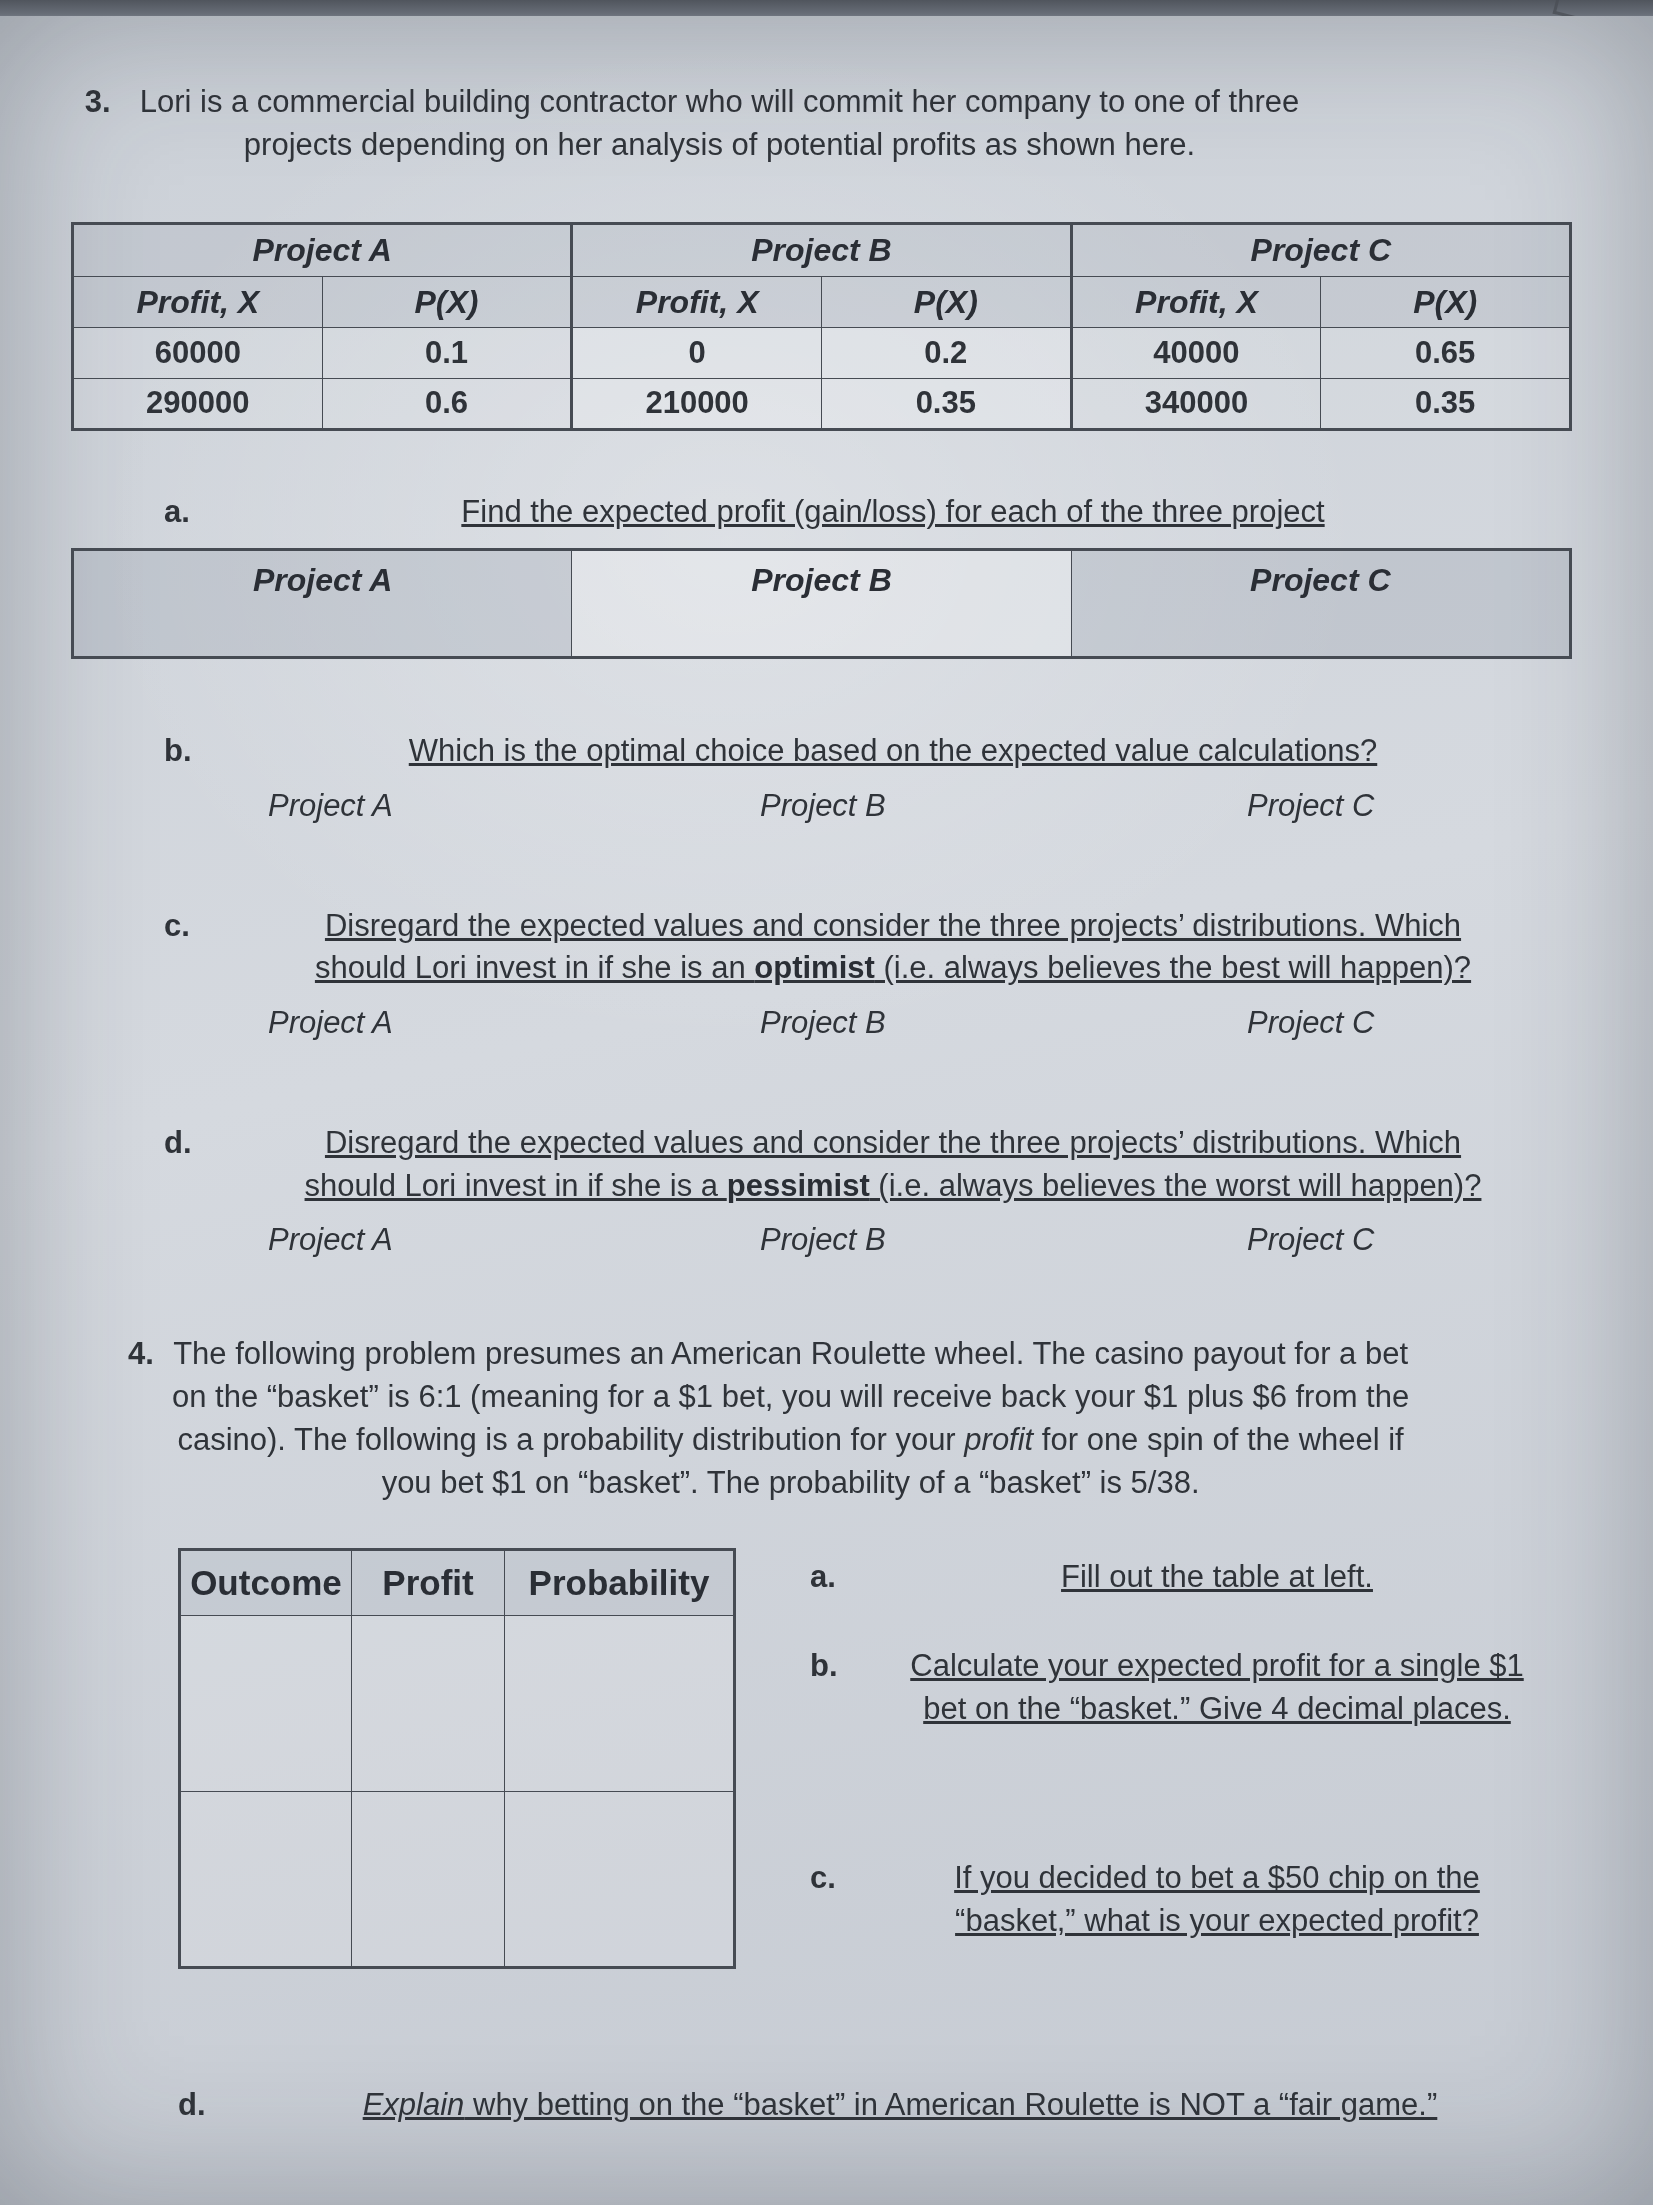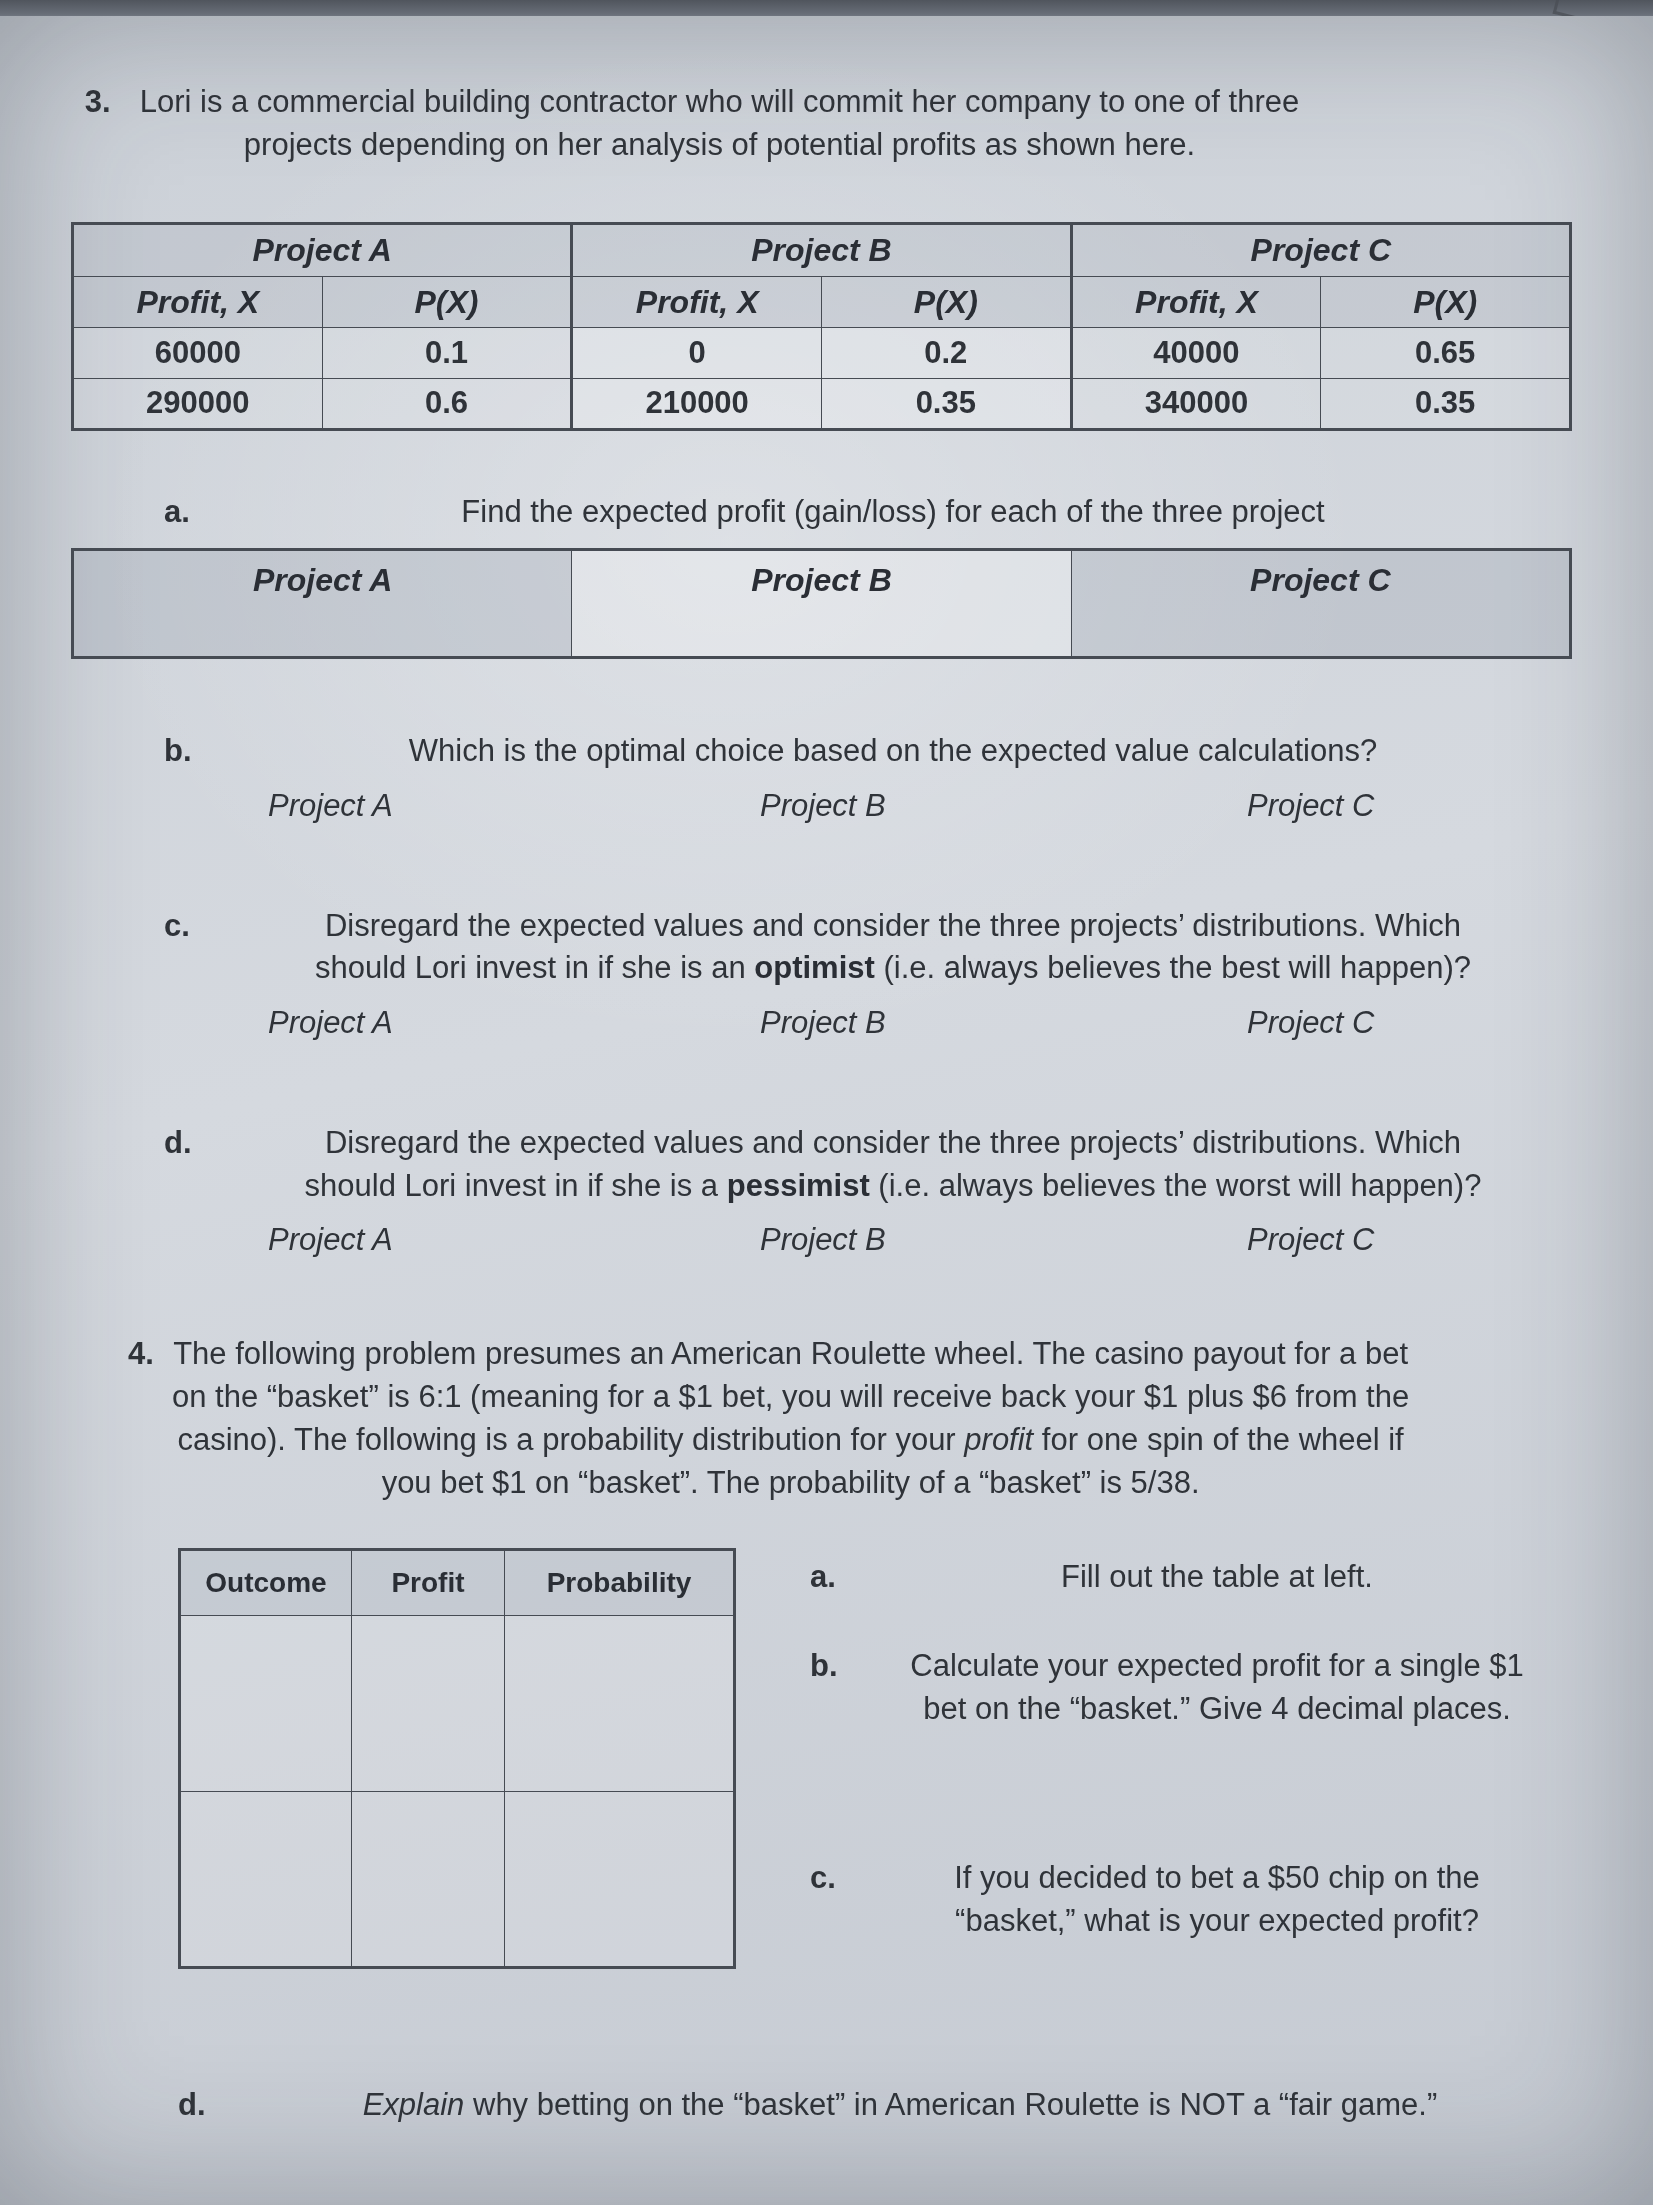--- a/index.html
+++ b/index.html
@@ -32,34 +32,34 @@
   .t3 { width:1501px; margin:55px 0 60px 0; font-size:31px; table-layout:fixed; }
   .t3 th, .t3 td { border:1.6px solid #464b53; text-align:center; height:49px; padding:3.3px 0;font-weight:bold; }
   .t3 { border:3.3px solid #464b53; }
   .t3 .gl { border-left:3.3px solid #464b53; }
   .t3 tr.h1 th, .t3 tr.h2 th { font-weight:bold; font-style:italic; font-size:32px; background:rgba(122,132,148,.13); color:#2a2e35; }
   .t3 td { background:rgba(255,255,255,.08); }
   .t3 .colB { background:rgba(255,255,255,.22); }
 
   .part { display:flex; margin-left:93px; margin-bottom:12px; }
   .plabel { font-weight:bold; width:50px; flex:none; }
-  .ptext { flex:1; }
+  .ptext { flex:1;text-decoration:underline; }
 
   .ta { width:1501px; margin:14.2px 0 71px 0; border:3.3px solid #464b53; table-layout:fixed; }
   .ta td { border:1.6px solid #464b53; height:108px; vertical-align:top; text-align:center;
            padding-top:6.6px; font-weight:bold; font-style:italic; font-size:32px; color:#2a2e35; }
   .ta td.shade { background:rgba(108,118,136,.17); }
   .ta td.mid { background:rgba(255,255,255,.20); }
 
   .options { display:grid; grid-template-columns:492px 487px 1fr; margin-left:197px;
              font-style:italic; margin-bottom:77px; }
   .options.last { margin-bottom:71px; }
 
   .q4bottom { display:flex; margin:44px 0 0 107px; }
-  .t4 { width:555px; flex:none; font-size:28px; border:3.3px solid #464b53;
+  .t4 { width:555px; flex:none; font-size:35px; border:3.3px solid #464b53;
         background:rgba(255,255,255,.12); table-layout:fixed; }
   .t4 th { border:1.6px solid #464b53; background:rgba(120,130,148,.16); font-weight:bold;
            height:66px; padding:0 7.7px; color:#2a2e35; }
   .t4 td { border:1.6px solid #464b53; height:176px; }
   .c-outcome { width:172px; } .c-profit { width:153px; } .c-prob { width:230px; }
 
   .q4right { margin-left:74px; padding-top:7.7px; width:820px; }
   .q4right .part { margin-left:0; margin-bottom:0; }
   .q4right .plabel { width:52px; }
   .gap-a { margin-bottom:46px !important; }

